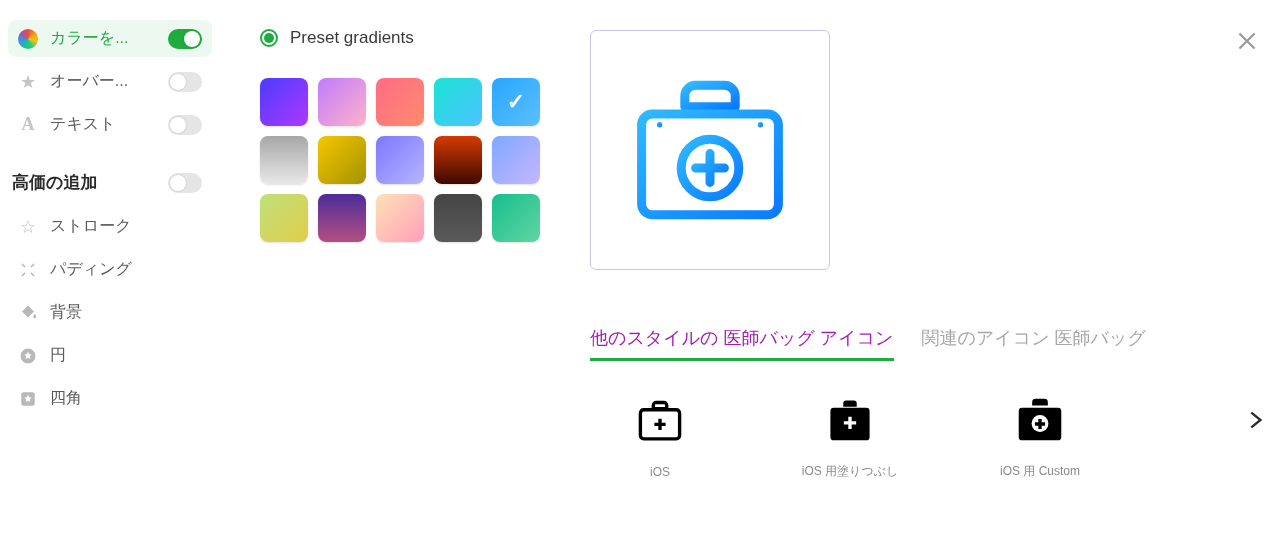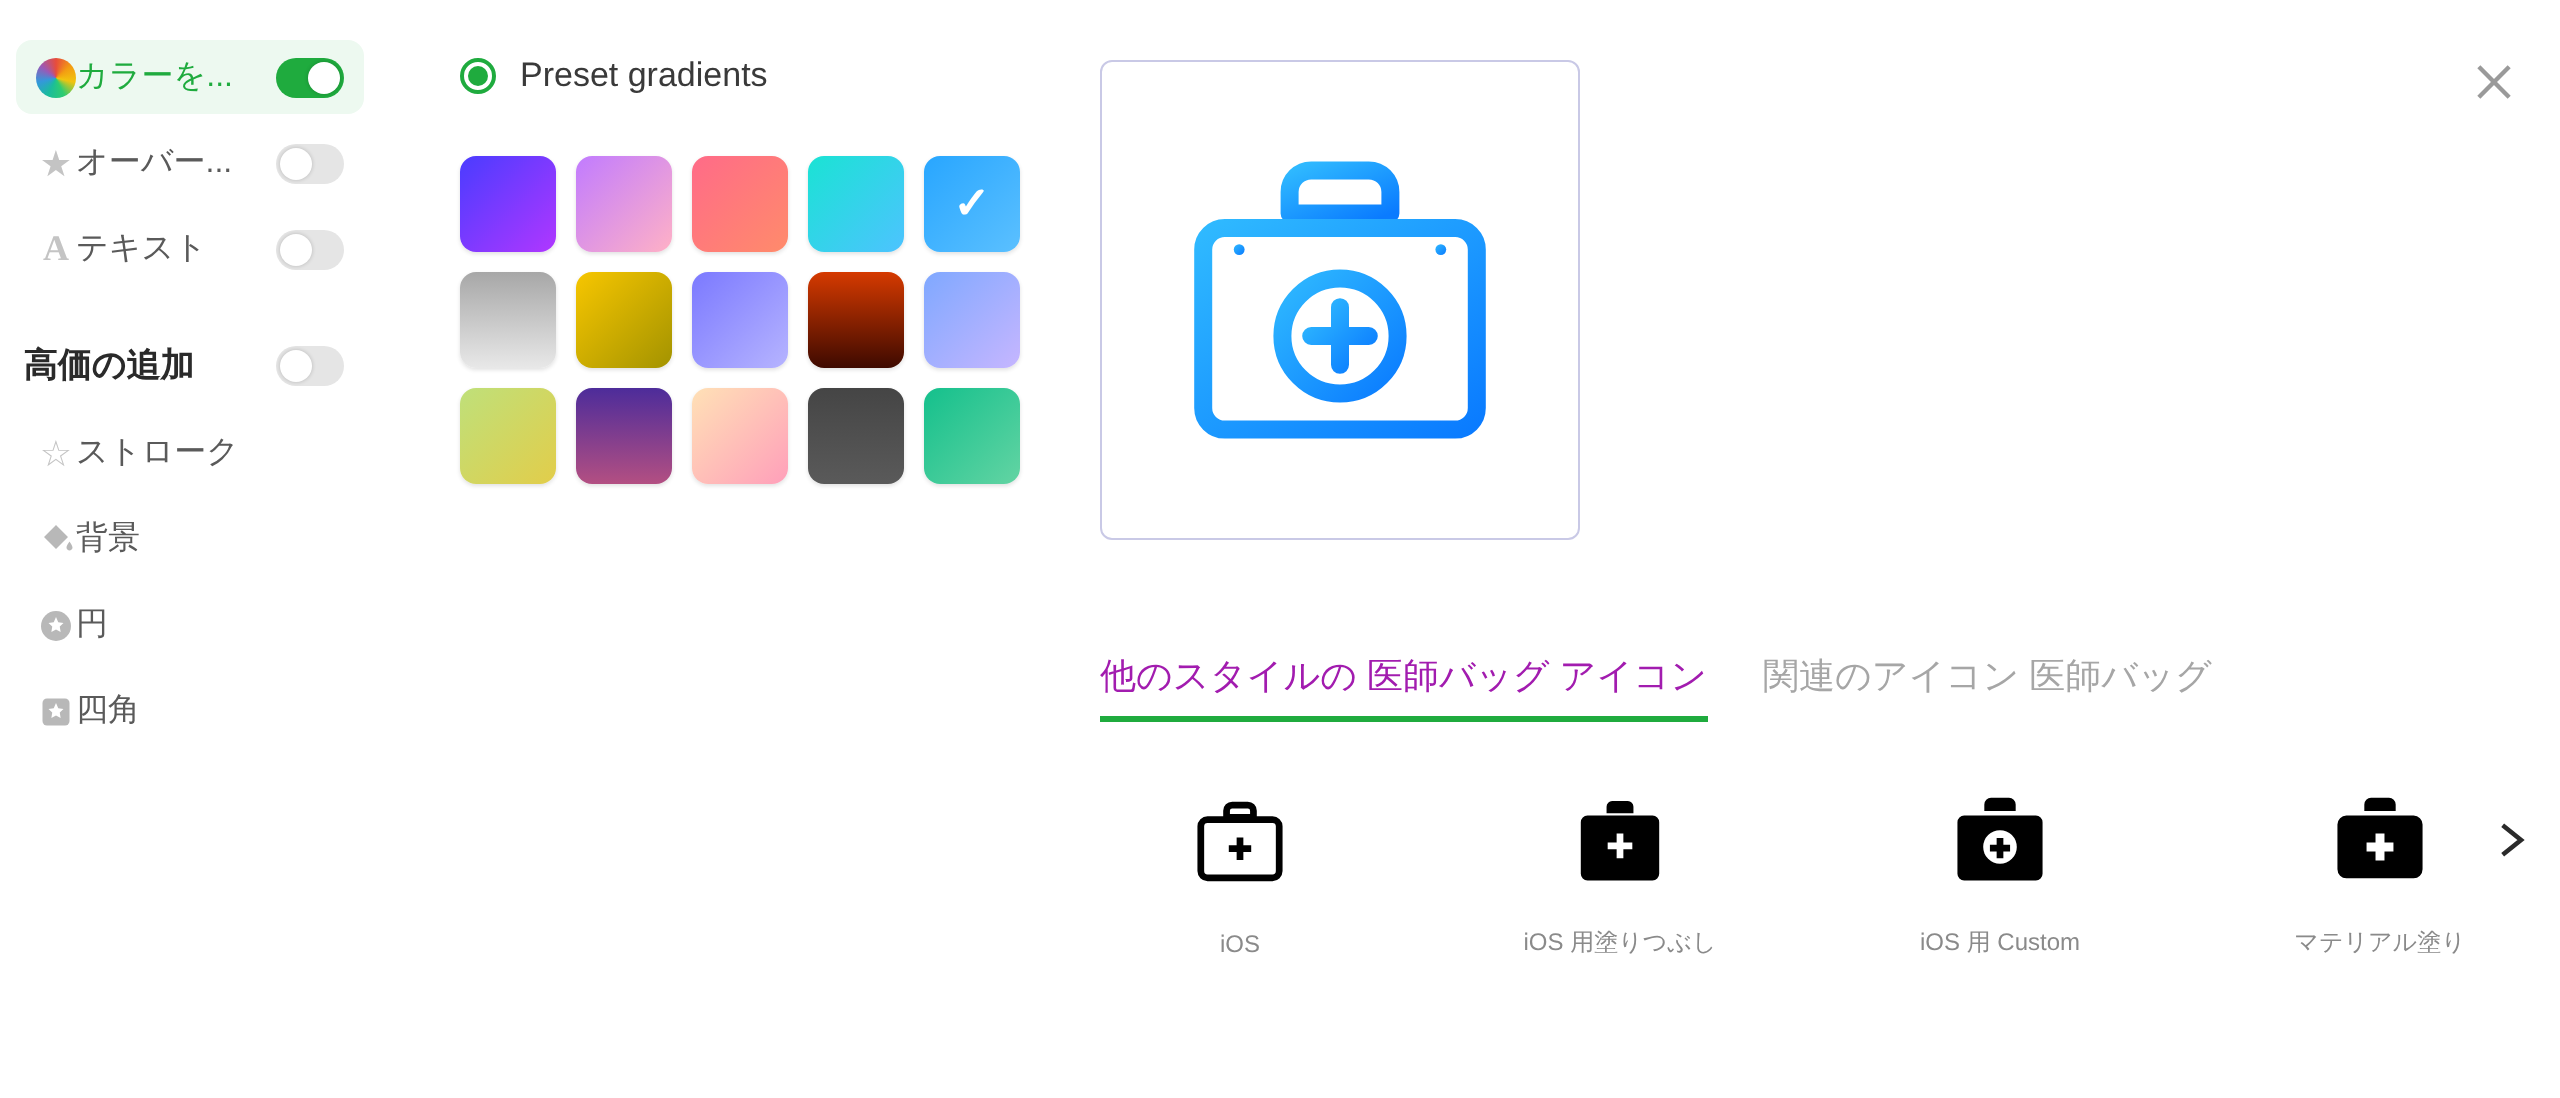--- a/index.html
+++ b/index.html
@@ -22,21 +22,21 @@
       padding: 20px 8px 20px 8px;
       display: flex;
       flex-direction: column;
       gap: 6px;
     }
     .sb-item {
       display: flex;
       align-items: center;
       padding: 8px 10px;
       border-radius: 8px;
-      gap: 0;
+      gap: 12px;
       cursor: pointer;
     }
     .sb-item.active {
       background: #edf9f0;
     }
     .sb-item.active .sb-label {
       color: #1fab3e;
       font-weight: 500;
     }
     .sb-icon {
@@ -320,20 +320,28 @@
   <div class="section-row" style="margin-top:14px;">
     <span class="section-heading">高価の追加</span>
     <span class="sb-toggle">
         <span class="knob"></span>
       </span>
   </div>
 
   <div class="sb-item">
     <span class="sb-icon icon-stroke-star">☆</span>
     <span class="sb-label">ストローク</span>
+  </div>
+  <div class="sb-item">
+    <span class="sb-icon icon-padding">
+      <svg width="18" height="18" viewBox="0 0 24 24" fill="none" stroke="#b8b8b8" stroke-width="2">
+        <path d="M4 4L8 8M20 4L16 8M4 20L8 16M20 20L16 16"></path>
+      </svg>
+    </span>
+    <span class="sb-label">パディング</span>
   </div>
   <div class="sb-item">
     <span class="sb-icon icon-bg">
       <svg width="18" height="18" viewBox="0 0 24 24" fill="#b8b8b8">
           <path d="M12 2L4 10l8 8 8-8-8-8zm7 15c0 1.1.9 2 2 2s2-.9 2-2c0-1.3-2-4-2-4s-2 2.7-2 4z"></path>
         </svg>
     </span>
     <span class="sb-label">背景</span>
   </div>
   <div class="sb-item">
@@ -437,27 +445,20 @@
 
     <div class="style-item">
       <svg width="56" height="56" viewBox="0 0 100 100">
         <path fill="#000" d="M36 26h28v-6a6 6 0 00-6-6H42a6 6 0 00-6 6zM18 30h64a6 6 0 016 6v46a6 6 0 01-6 6H18a6 6 0 01-6-6V36a6 6 0 016-6z"></path>
         <circle cx="50" cy="58" r="15" fill="#fff"></circle>
         <path fill="#000" d="M47 50h6v6h6v6h-6v6h-6v-6h-6v-6h6z"></path>
       </svg>
       <span class="style-label">iOS 用 Custom</span>
     </div>
 
-    <div class="style-item">
-      <svg width="56" height="56" viewBox="0 0 100 100">
-        <path fill="#000" d="M36 26h28v-6a6 6 0 00-6-6H42a6 6 0 00-6 6zM20 30h60a8 8 0 018 8v40a8 8 0 01-8 8H20a8 8 0 01-8-8V38a8 8 0 018-8z"></path>
-        <path fill="#fff" d="M46 46h8v8h8v8h-8v8h-8v-8h-8v-8h8z"></path>
-      </svg>
-      <span class="style-label">マテリアル塗り</span>
-    </div>
 
     <div class="next-arrow">
       <svg width="22" height="34" viewBox="0 0 24 24" fill="none" stroke="currentColor" stroke-width="2.5">
           <path d="M8 4l10 8-10 8"></path>
         </svg>
     </div>
   </div>
 </div>
 
 </body></html>

